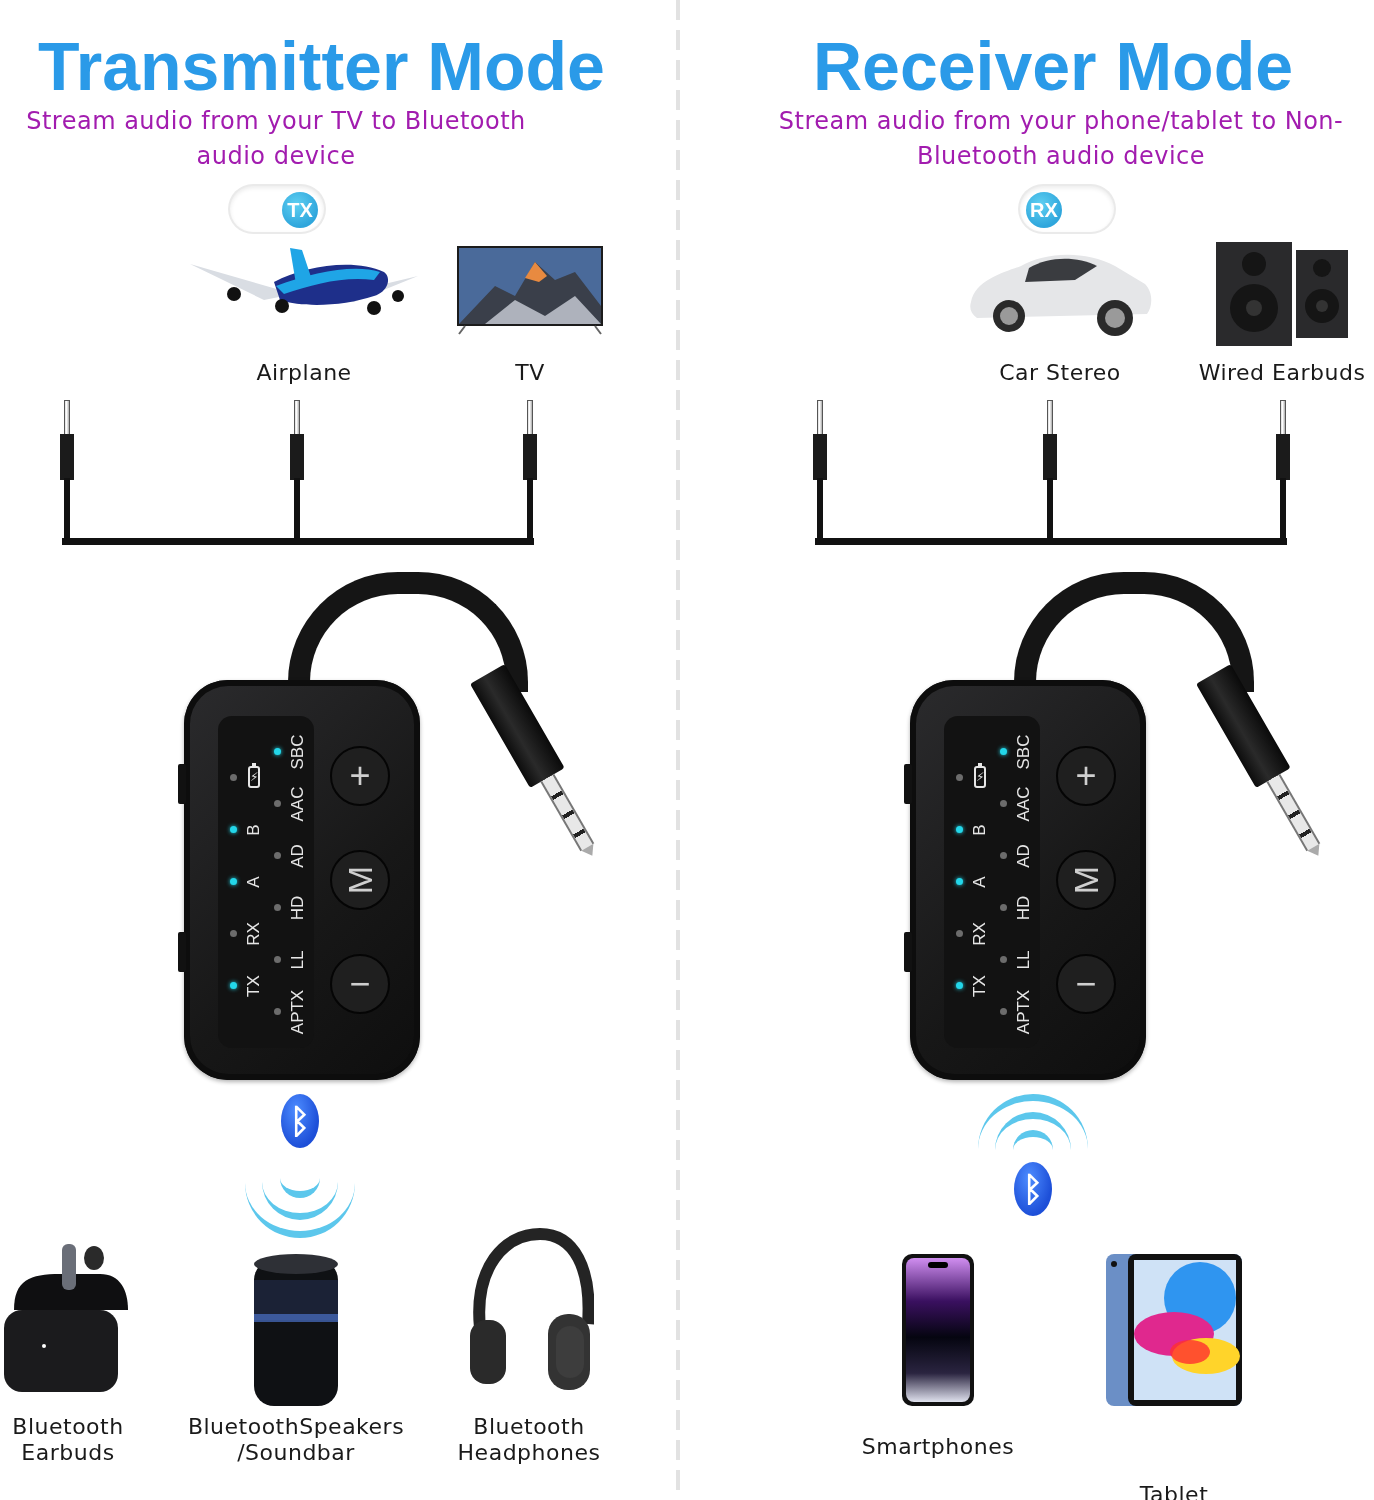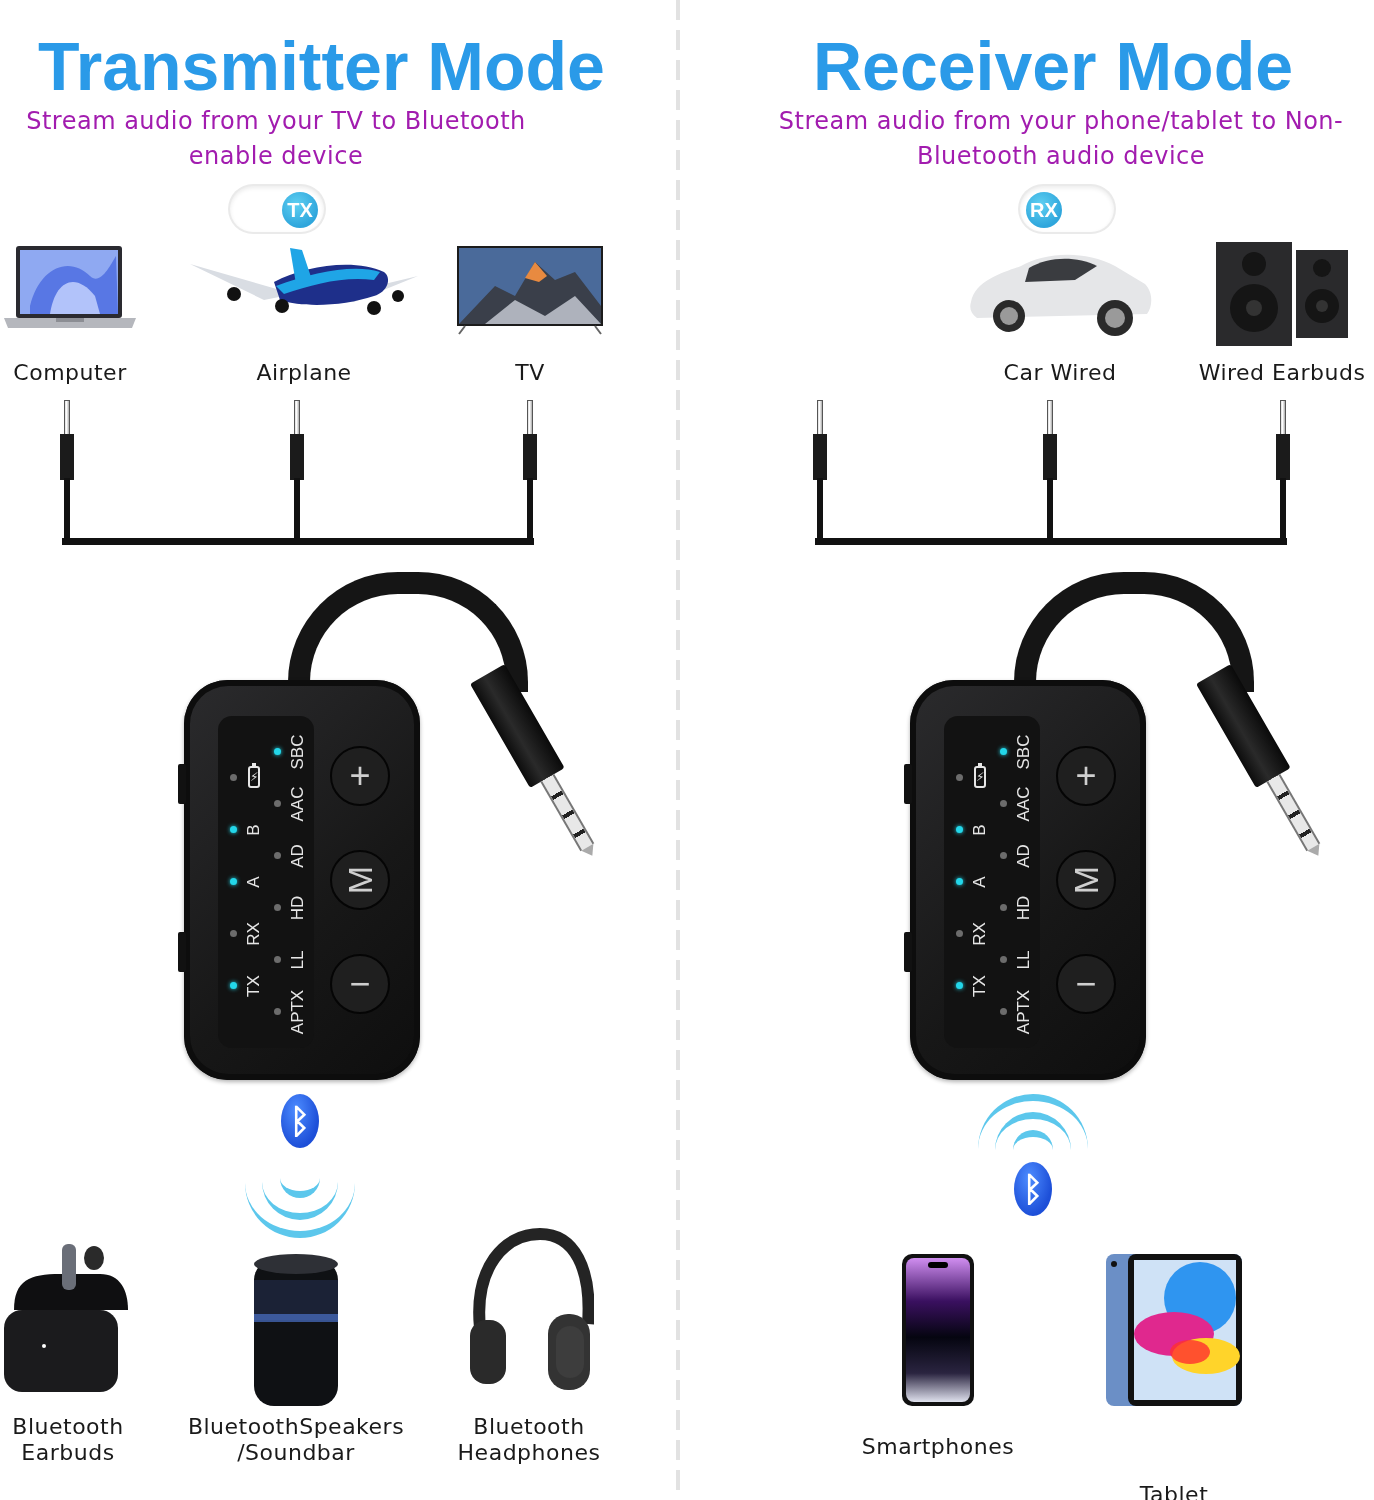--- a/index.html
+++ b/index.html
@@ -126,37 +126,26 @@
   </style>
 </head>
 <body>
 
 <div class="divider"></div>
 
 <section class="panel left">
   <h1 class="title">Transmitter Mode</h1>
   <div class="subtitle">
     <div>Stream audio from your TV to Bluetooth</div>
-    <div>enable device</div>
+    <div>audio device</div>
   </div>
   <div class="toggle">
     <div class="knob">TX</div>
   </div>
 
-  <div class="source" style="left:0;width:140px;">
-    <svg class="pic" width="140" height="110" viewBox="0 0 140 110">
-      <rect x="16" y="10" width="106" height="72" rx="3" fill="#2a2a30"></rect>
-      <rect x="20" y="14" width="98" height="64" fill="#8fa9f2"></rect>
-      <path d="M30 70 C40 30 70 20 90 40 C100 50 110 30 116 20 L118 78 L30 78 Z" fill="#4a6ae0" opacity="0.8"></path>
-      <path d="M50 78 C55 45 75 35 95 60 L100 78 Z" fill="#c9d6ff" opacity="0.8"></path>
-      <path d="M4 82 L136 82 L132 92 L8 92 Z" fill="#b5b7bd"></path>
-      <rect x="56" y="82" width="28" height="4" fill="#8c8e94"></rect>
-    </svg>
-    <div class="label">Computer</div>
-  </div>
   <div class="source" style="left:156px;width:296px;">
     <svg class="pic" width="240" height="100" viewBox="0 0 240 100">
       <path d="M6 28 L110 58 L80 64 Z" fill="#d9dde3"></path>
       <path d="M234 40 L150 60 L170 66 Z" fill="#d9dde3"></path>
       <path d="M90 46 C120 30 170 22 200 36 C208 42 204 56 190 60 C160 70 120 72 96 64 Z" fill="#1e2f8a"></path>
       <path d="M92 50 C130 36 170 28 196 36 L190 44 C160 40 130 48 100 58 Z" fill="#1fa5e6"></path>
       <path d="M112 48 L106 12 L118 14 L128 44 Z" fill="#1fa5e6"></path>
       <circle cx="50" cy="58" r="7" fill="#111"></circle>
         <circle cx="98" cy="70" r="7" fill="#111"></circle>
       <circle cx="190" cy="72" r="7" fill="#111"></circle>
@@ -285,21 +274,21 @@
 
   <div class="source" style="left:280px;width:200px;">
     <svg class="pic" width="190" height="110" viewBox="0 0 190 110">
       <path d="M6 66 C10 44 40 36 56 30 C80 16 120 14 150 30 L180 48 C188 56 188 70 182 78 L12 82 C6 78 4 72 6 66 Z" fill="#e5e6e8"></path>
       <path d="M64 32 C84 20 112 20 132 30 L110 44 L60 46 Z" fill="#3a3c40"></path>
       <circle cx="44" cy="80" r="16" fill="#2a2a2a"></circle>
         <circle cx="44" cy="80" r="9" fill="#9a9a9a"></circle>
       <circle cx="150" cy="82" r="18" fill="#2a2a2a"></circle>
         <circle cx="150" cy="82" r="10" fill="#9a9a9a"></circle>
     </svg>
-    <div class="label">Car Wired</div>
+    <div class="label">Car Stereo</div>
   </div>
   <div class="source" style="left:510px;width:184px;">
     <svg class="pic" width="136" height="112" viewBox="0 0 136 112">
       <rect x="2" y="6" width="76" height="104" fill="#2a2a2c"></rect>
       <circle cx="40" cy="28" r="12" fill="#151515"></circle>
       <circle cx="40" cy="72" r="24" fill="#151515"></circle>
         <circle cx="40" cy="72" r="8" fill="#333"></circle>
       <rect x="82" y="14" width="52" height="88" fill="#2a2a2c"></rect>
       <circle cx="108" cy="32" r="9" fill="#151515"></circle>
       <circle cx="108" cy="70" r="17" fill="#151515"></circle>

